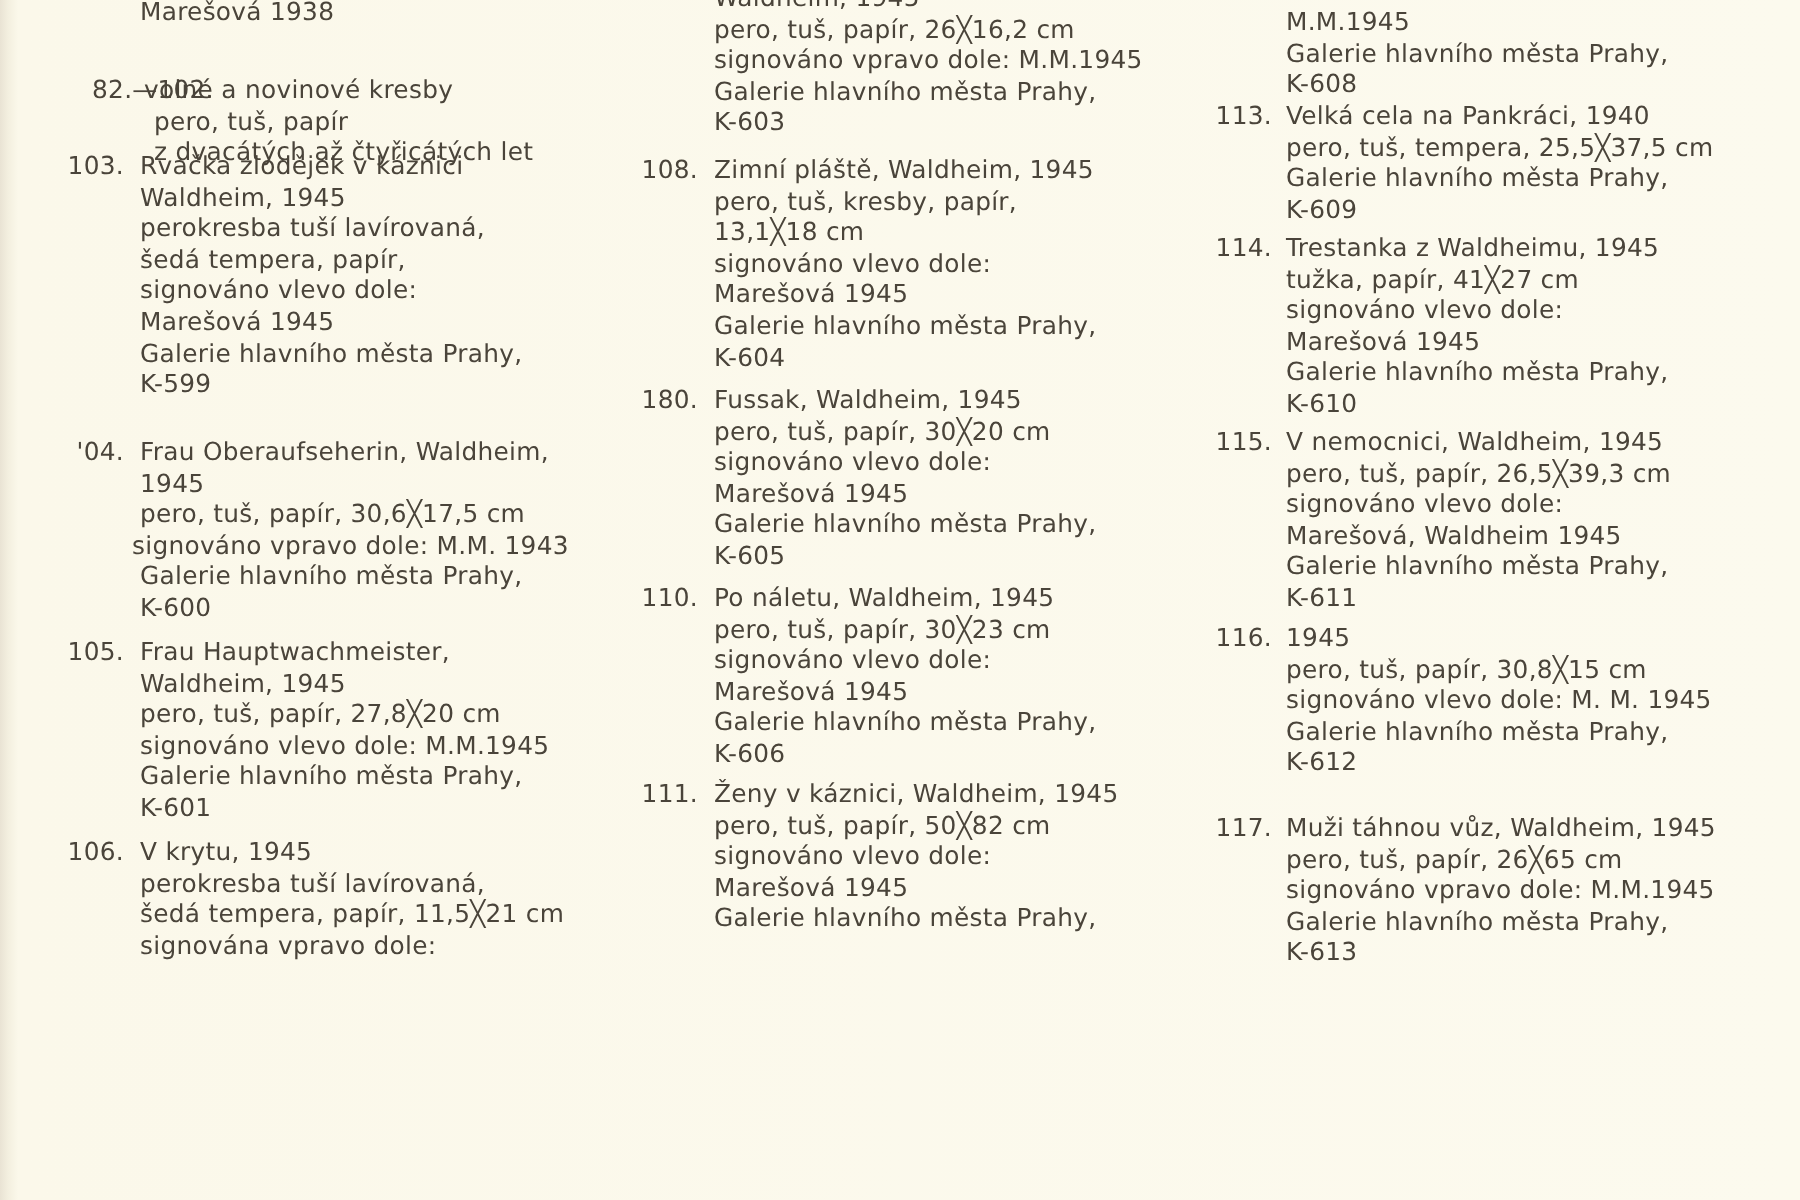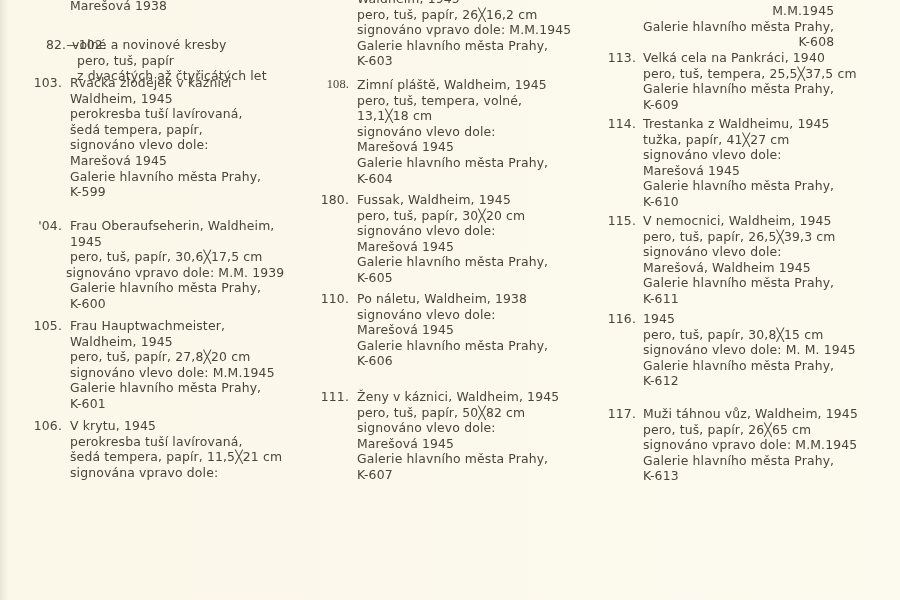--- a/index.html
+++ b/index.html
@@ -66,21 +66,21 @@
         <span class="line">signováno vlevo dole:</span>
         <span class="line">Marešová 1945</span>
         <span class="line">Galerie hlavního města Prahy,</span>
         <span class="line">K-599</span>
       </div>
       <div class="entry" style="top: 218px; left: 70px;">
         <span class="num" style="right: calc(100% + 8px); text-align: right;">'04.</span>
         <span class="line">Frau Oberaufseherin, Waldheim,</span>
         <span class="line">1945</span>
         <span class="line">pero, tuš, papír, 30,6╳17,5 cm</span>
-        <span class="line outdent">signováno vpravo dole: M.M. 1939</span>
+        <span class="line outdent">signováno vpravo dole: M.M. 1943</span>
         <span class="line">Galerie hlavního města Prahy,</span>
         <span class="line">K-600</span>
       </div>
       <div class="entry" style="top: 318px; left: 70px;">
         <span class="num" style="right: calc(100% + 8px);">105.</span>
         <span class="line">Frau Hauptwachmeister,</span>
         <span class="line">Waldheim, 1945</span>
         <span class="line">pero, tuš, papír, 27,8╳20 cm</span>
         <span class="line">signováno vlevo dole: M.M.1945</span>
         <span class="line">Galerie hlavního města Prahy,</span>
@@ -96,58 +96,58 @@
     </div>
   <div id="col-1" class="column">
       <div class="entry" style="top: -9px; left: 357px;">
         <span class="line">Waldheim, 1945</span>
         <span class="line">pero, tuš, papír, 26╳16,2 cm</span>
         <span class="line">signováno vpravo dole: M.M.1945</span>
         <span class="line">Galerie hlavního města Prahy,</span>
         <span class="line">K-603</span>
       </div>
       <div class="entry" style="top: 77px; left: 357px;">
-        <span class="num" style="right: calc(100% + 8px); font-family: Liberation Serif, serif;">108.</span>
+        <span class="num" style="right: calc(100% + 8px);">108.</span>
         <span class="line">Zimní pláště, Waldheim, 1945</span>
-        <span class="line">pero, tuš, tempera, volné,</span>
+        <span class="line">pero, tuš, kresby, papír,</span>
         <span class="line">13,1╳18 cm</span>
         <span class="line">signováno vlevo dole:</span>
         <span class="line">Marešová 1945</span>
         <span class="line">Galerie hlavního města Prahy,</span>
         <span class="line">K-604</span>
       </div>
       <div class="entry" style="top: 192px; left: 357px;">
         <span class="num" style="right: calc(100% + 8px);">180.</span>
         <span class="line">Fussak, Waldheim, 1945</span>
         <span class="line">pero, tuš, papír, 30╳20 cm</span>
         <span class="line">signováno vlevo dole:</span>
         <span class="line">Marešová 1945</span>
         <span class="line">Galerie hlavního města Prahy,</span>
         <span class="line">K-605</span>
       </div>
       <div class="entry" style="top: 291px; left: 357px;">
         <span class="num" style="right: calc(100% + 8px);">110.</span>
-        <span class="line">Po náletu, Waldheim, 1938</span>
+        <span class="line">Po náletu, Waldheim, 1945</span>
+        <span class="line">pero, tuš, papír, 30╳23 cm</span>
         <span class="line">signováno vlevo dole:</span>
         <span class="line">Marešová 1945</span>
         <span class="line">Galerie hlavního města Prahy,</span>
         <span class="line">K-606</span>
       </div>
       <div class="entry" style="top: 389px; left: 357px;">
         <span class="num" style="right: calc(100% + 8px);">111.</span>
         <span class="line">Ženy v káznici, Waldheim, 1945</span>
         <span class="line">pero, tuš, papír, 50╳82 cm</span>
         <span class="line">signováno vlevo dole:</span>
         <span class="line">Marešová 1945</span>
         <span class="line">Galerie hlavního města Prahy,</span>
-        <span class="line">K-607</span>
       </div>
     </div>
   <div id="col-2" class="column">
-      <div class="entry" style="top: 3px; left: 643px; text-align: right;">
+      <div class="entry" style="top: 3px; left: 643px;">
         <span class="line">M.M.1945</span>
         <span class="line">Galerie hlavního města Prahy,</span>
         <span class="line">K-608</span>
       </div>
       <div class="entry" style="top: 50px; left: 643px;">
         <span class="num" style="right: calc(100% + 7px);">113.</span>
         <span class="line">Velká cela na Pankráci, 1940</span>
         <span class="line">pero, tuš, tempera, 25,5╳37,5 cm</span>
         <span class="line">Galerie hlavního města Prahy,</span>
         <span class="line">K-609</span>

